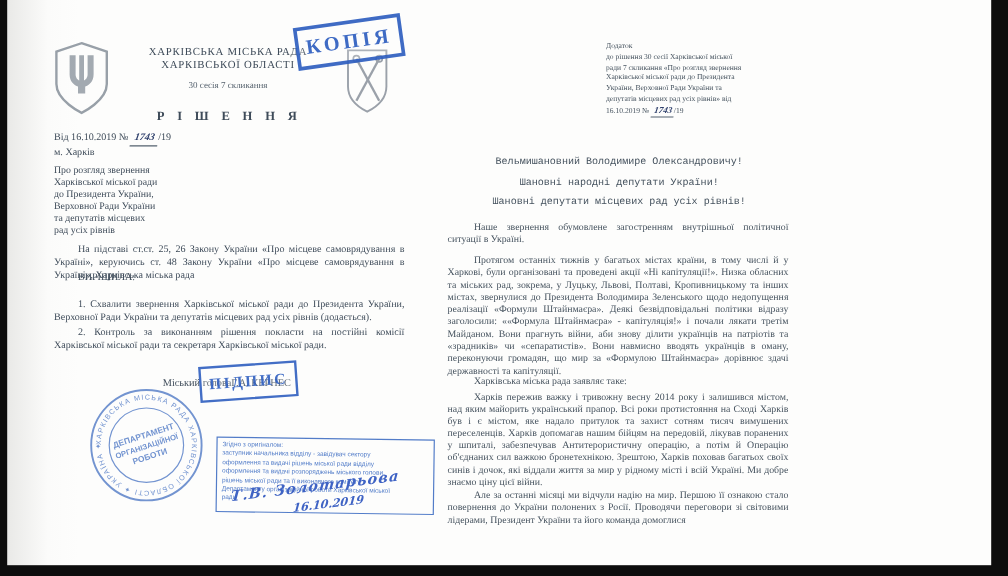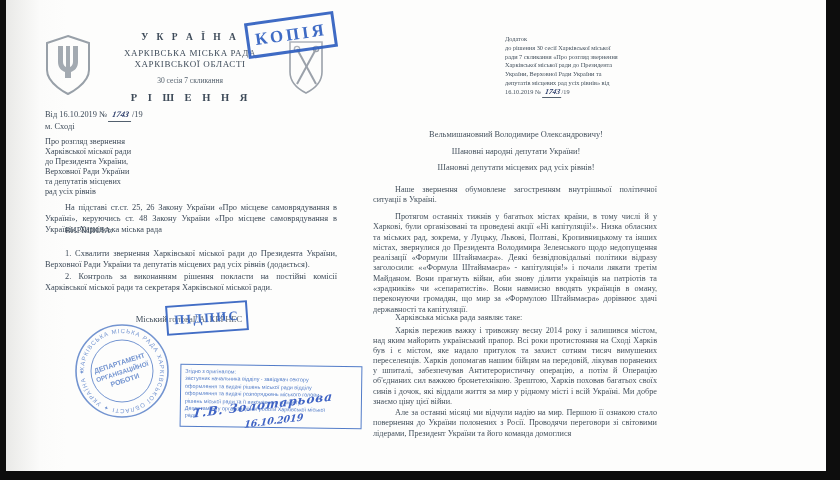--- a/index.html
+++ b/index.html
@@ -43,59 +43,58 @@
   .hand-blue { position:absolute; color:#3f63c4; font-style:italic; font-weight:bold;
                font-family:"DejaVu Serif",serif; }
   #certify-name { left:186px; top:398px; font-size:12px; transform:rotate(-7deg) skewX(-12deg);
                   letter-spacing:1px; }
   #certify-date { left:238px; top:415px; font-size:9.5px; transform:rotate(-7deg) skewX(-12deg); }
   .emblem { opacity:.85; }
 
   
   #rp { position:absolute; left:367px; top:0; width:286px; height:471px; color:#45525e; }
   .appendix { font-size:6.3px; line-height:8.8px; font-family:"Liberation Serif",serif; }
-  .salut { font-size:8.4px; line-height:10px; }
+  .salut { font-size:8.4px; line-height:10px;font-family:Liberation Mono, monospace; }
   .rbody { font-size:8.2px; line-height:10.3px; }
   .rind { text-indent:22px; }
 </style>
 </head>
 <body>
 
 <div id="stage">
   <div id="scan">
 
     <div id="lp">
 
       <svg class="abs emblem" style="left:0;top:34px" width="46" height="62" viewBox="0 0 46 62">
         <path d="M23 2 L44 9 V36 C44 50 23 60 23 60 C23 60 2 50 2 36 V9 Z" fill="none" stroke="#87909a" stroke-width="2"></path>
         <path d="M13 12 V28 C13 34 17 37 20 38 V44 H26 V38 C29 37 33 34 33 28 V12 H28 V28 C28 31 26 32.5 25 33 V12 H21 V33 C20 32.5 18 31 18 28 V12 Z" fill="#87909a" opacity=".9"></path>
       </svg>
 
       <div class="abs c" style="left:50px;top:32px;width:190px">
-        <div class="hdr-country">У К Р А Ї Н А</div>
         <div class="hdr-org" style="margin-top:6px">ХАРКІВСЬКА МІСЬКА РАДА</div>
         <div class="hdr-org">ХАРКІВСЬКОЇ ОБЛАСТІ</div>
         <div class="hdr-session">30 сесія 7 скликання</div>
       </div>
 
       <svg class="abs emblem" style="left:242px;top:40px" width="38" height="56" viewBox="0 0 38 56">
         <path d="M3 2 H35 V32 C35 44 25 50 19 53 C13 50 3 44 3 32 Z" fill="none" stroke="#8a929c" stroke-width="1.6"></path>
         <line x1="10" y1="44" x2="29" y2="9" stroke="#8a929c" stroke-width="2"></line>
         <line x1="10" y1="9" x2="29" y2="44" stroke="#8a929c" stroke-width="2"></line>
         <circle cx="10" cy="9" r="2.6" fill="none" stroke="#8a929c" stroke-width="1.4"></circle>
         <circle cx="29" cy="9" r="2.6" fill="none" stroke="#8a929c" stroke-width="1.4"></circle>
       </svg>
 
       <div class="abs c doctype" style="left:0;top:92px;width:292px">Р І Ш Е Н Н Я</div>
 
       <div class="abs body-sm" style="left:0;top:110px">
         <span>Від 16.10.2019 №</span>
         <span class="hand">1743</span><span>/19</span>
       </div>
-      <div class="abs body-sm" style="left:0;top:122px">м. Сході</div>
+      <div class="abs body-sm" style="left:0;top:122px">м. Харків</div>
 
       <div class="abs subject preline" style="left:0;top:137px;width:130px">Про розгляд звернення
 Харківської міської ради
 до Президента України,
 Верховної Ради України
 та депутатів місцевих
 рад усіх рівнів</div>
 
       <div class="abs body-sm just ind" style="left:0;top:203px;width:292px">На підставі ст.ст. 25, 26 Закону України «Про місцеве самоврядування в Україні», керуючись ст. 48 Закону України «Про місцеве самоврядування в Україні», Харківська міська рада</div>
 

